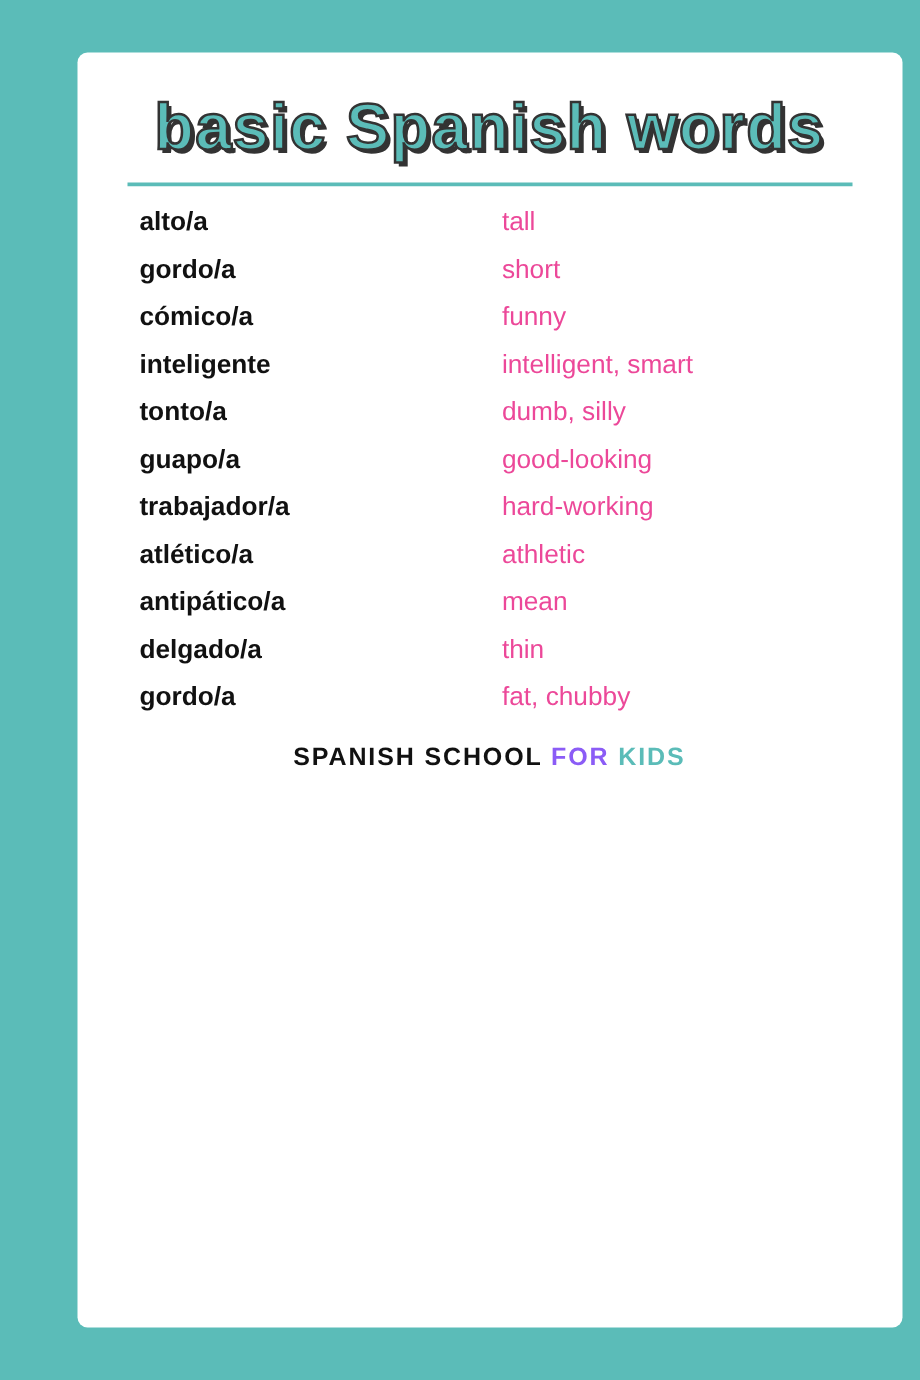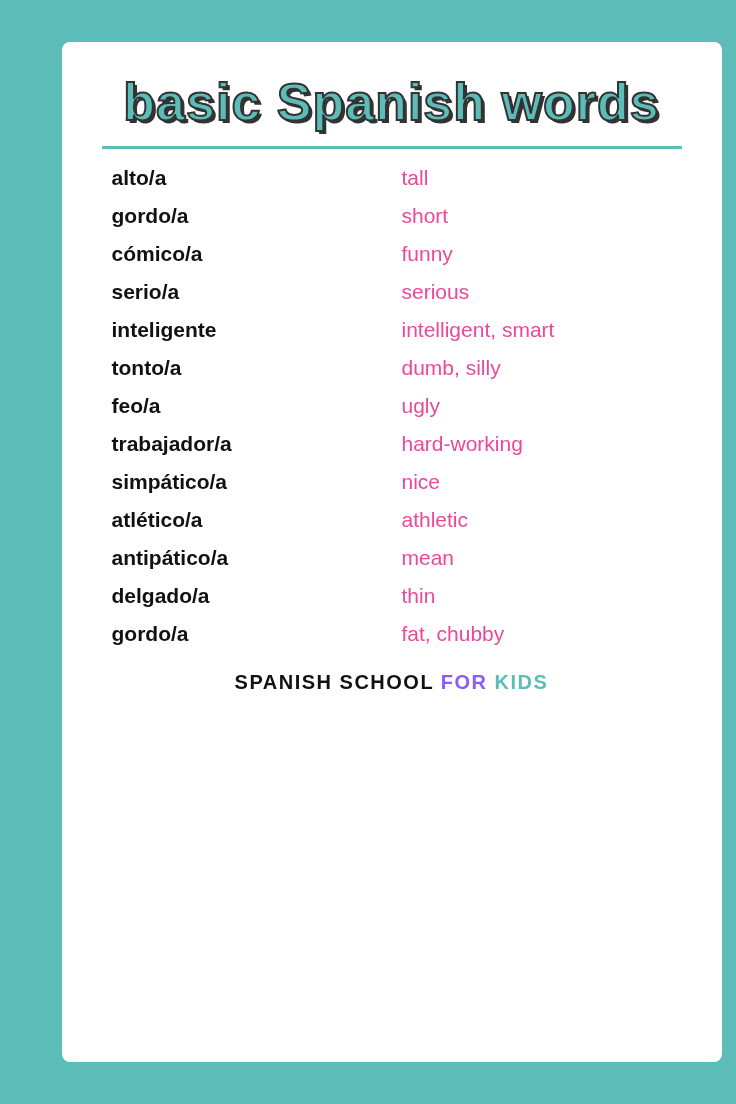--- a/index.html
+++ b/index.html
@@ -103,42 +103,34 @@
         </tr>
         <tr>
           <td>gordo/a</td>
           <td>short</td>
         </tr>
         <tr>
           <td>cómico/a</td>
           <td>funny</td>
         </tr>
         <tr>
-          <td>serio/a</td>
-          <td>serious</td>
-        </tr>
-        <tr>
           <td>inteligente</td>
           <td>intelligent, smart</td>
         </tr>
         <tr>
           <td>tonto/a</td>
           <td>dumb, silly</td>
         </tr>
         <tr>
-          <td>feo/a</td>
-          <td>ugly</td>
+          <td>guapo/a</td>
+          <td>good-looking</td>
         </tr>
         <tr>
           <td>trabajador/a</td>
           <td>hard-working</td>
-        </tr>
-        <tr>
-          <td>simpático/a</td>
-          <td>nice</td>
         </tr>
         <tr>
           <td>atlético/a</td>
           <td>athletic</td>
         </tr>
         <tr>
           <td>antipático/a</td>
           <td>mean</td>
         </tr>
         <tr>

